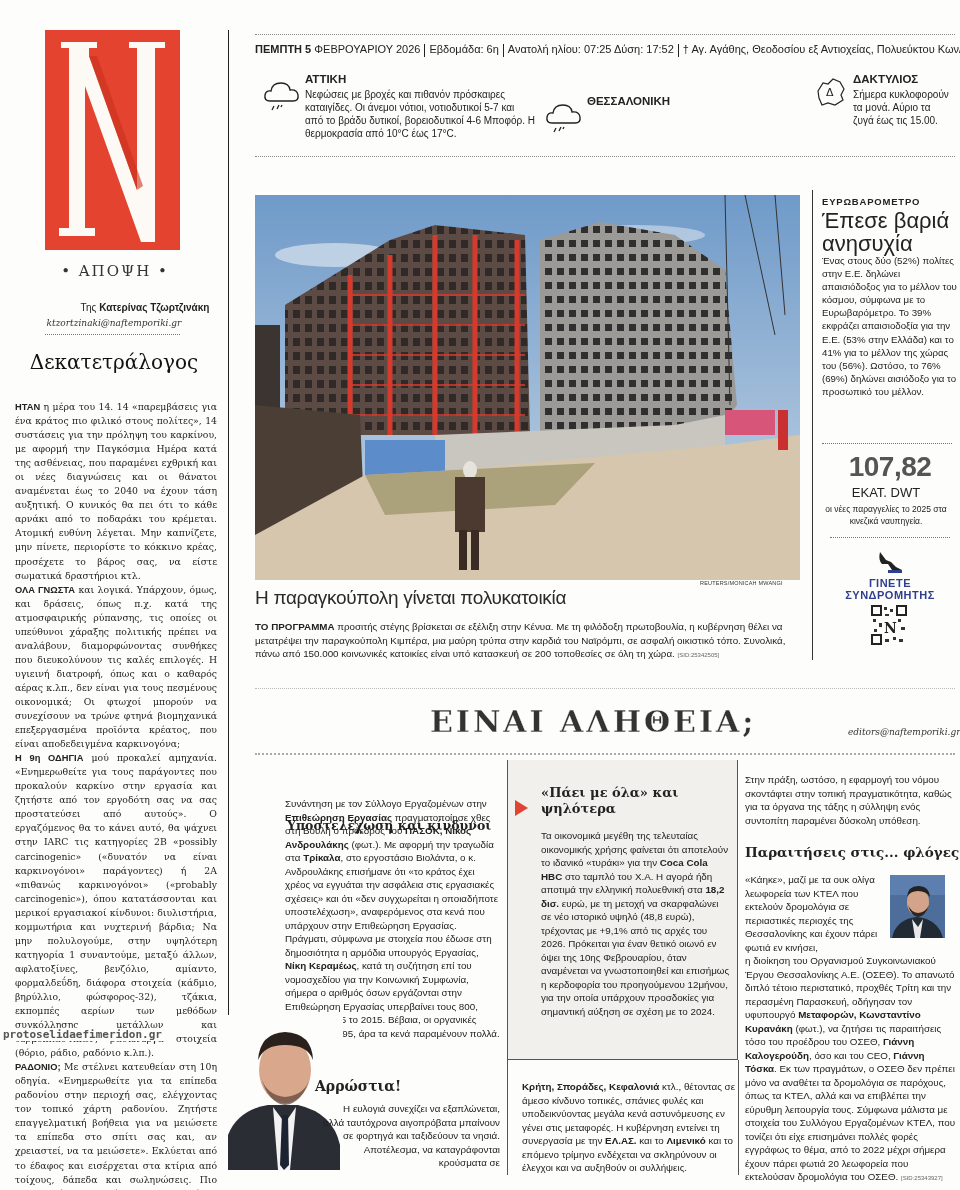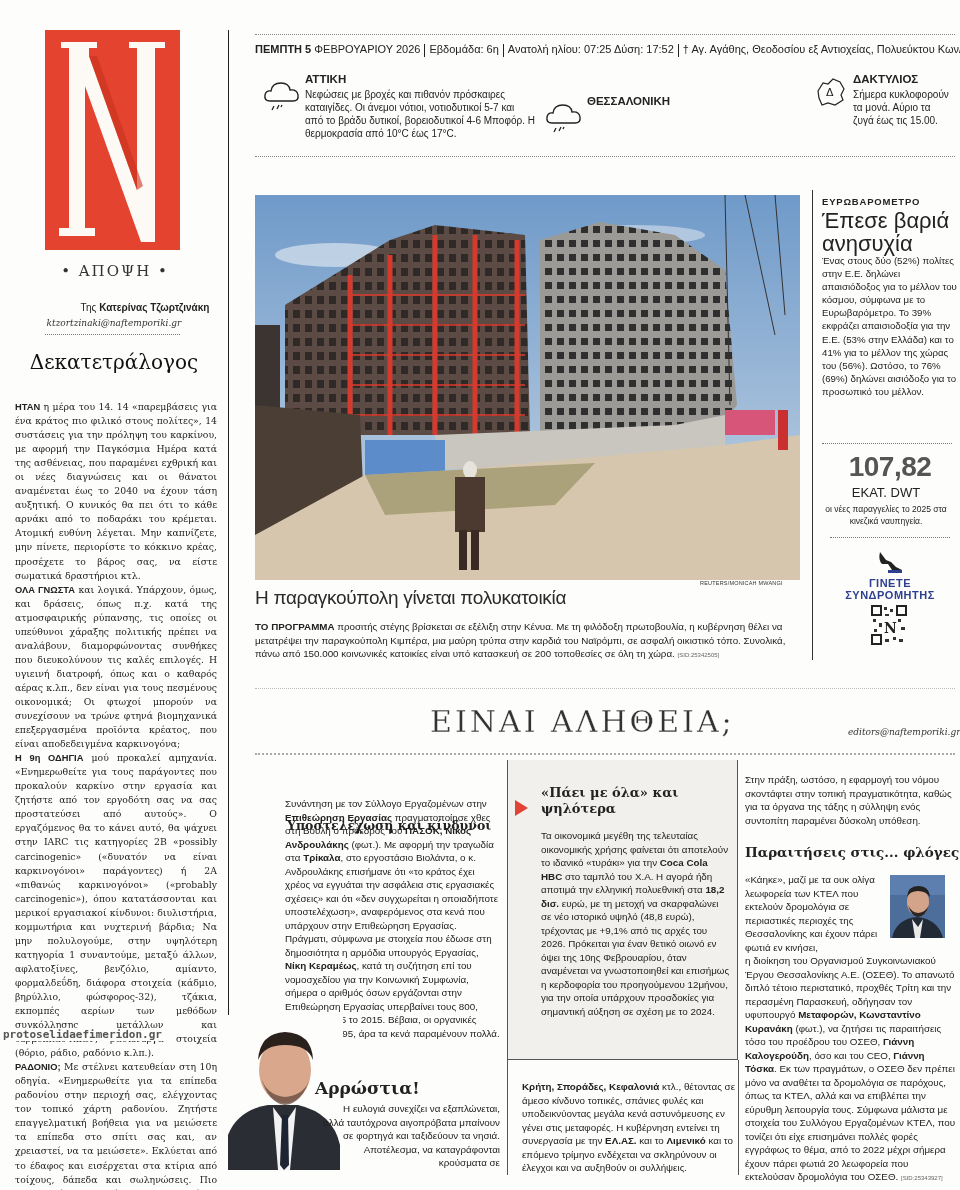--- a/index.html
+++ b/index.html
@@ -56,21 +56,21 @@
     #stat-number { position: absolute; left: 812px; width: 156px; top: 451px; text-align: center; font-size: 28px; font-weight: bold; color: #555; letter-spacing: -0.5px; }
     #stat-unit { position: absolute; left: 812px; width: 148px; top: 485px; text-align: center; font-size: 13px; color: #222; }
     #stat-desc { position: absolute; left: 812px; width: 148px; top: 503px; text-align: center; font-size: 8.5px; line-height: 12px; color: #222; }
     #side-dots2 { position: absolute; left: 830px; width: 120px; top: 537px; border-top: 1px dotted #777; }
     #subscribe { position: absolute; left: 830px; top: 548px; width: 120px; height: 110px; }
     #subscribe-text { position: absolute; left: 0; width: 120px; top: 29px; text-align: center; font-size: 11px; font-weight: bold; color: #2e3f8f; line-height: 12px; letter-spacing: 0.5px; }
     #qr { position: absolute; left: 41px; top: 57px; width: 36px; height: 40px; }
 
     
     #dots-section-top { position: absolute; left: 255px; width: 700px; top: 688px; border-top: 1px dotted #bbb; }
-    #section-title { position: absolute; left: 430px; top: 704px; font-family: "DejaVu Serif", serif; font-size: 30px; color: #333; letter-spacing: 3px; font-weight: normal; -webkit-text-stroke: 0.3px #fdfdfb; }
+    #section-title { position: absolute; left: 430px; top: 704px; font-family: "DejaVu Serif", serif; font-size: 30px; color: #333; letter-spacing: 3px; font-weight: bold; -webkit-text-stroke: 0.3px #fdfdfb; }
     #section-email { position: absolute; left: 848px; top: 727px; font-family: "DejaVu Serif", serif; font-size: 9px; font-style: italic; color: #333; }
     #dots-section-bot { position: absolute; left: 255px; width: 700px; top: 753px; border-top: 2px dotted #aaa; }
 
     
     .art-body { font-size: 9.8px; line-height: 13.5px; color: #222; }
     .art-title { font-family: "DejaVu Serif", serif; font-weight: bold; font-size: 12.5px; color: #222; }
 
     #art1-title { position: absolute; left: 287px; top: 774px; margin-top: 44px; }
     #art1-body { position: absolute; left: 285px; top: 797px; width: 215px; text-align: left; }
     #art1-photo { position: absolute; left: 228px; top: 1015px; width: 115px; height: 155px; overflow: hidden; }
@@ -279,21 +279,21 @@
     <rect width="115" height="155" fill="#fdfdfb"></rect>
     <path d="M0 120 Q10 95 40 90 L70 90 Q105 98 112 130 L112 155 L0 155 Z" fill="#2a2d34"></path>
     <polygon points="45,92 57,108 68,92 62,155 50,155" fill="#f2f2f2"></polygon>
     <polygon points="54,100 60,100 61,150 56,155 52,150" fill="#1c2333"></polygon>
     <ellipse cx="57" cy="55" rx="26" ry="33" fill="#d9a88c"></ellipse>
     <path d="M30 45 Q32 18 57 17 Q84 18 85 45 Q80 30 57 30 Q36 30 30 45 Z" fill="#2b211c"></path>
     <path d="M33 62 Q40 88 57 90 Q75 88 82 62 Q78 80 57 82 Q38 80 33 62 Z" fill="#5a4036" opacity="0.7"></path>
   </svg>
 </div>
 
-<div id="art2-title" class="art-title" style="font-size:17px">Αρρώστια!</div>
+<div id="art2-title" class="art-title" style="font-size:14px">Αρρώστια!</div>
 <div id="art2-body" class="art-body">Η ευλογιά συνεχίζει να εξαπλώνεται, αλλά ταυτόχρονα αιγοπρόβατα μπαίνουν σε φορτηγά και ταξιδεύουν τα νησιά. Αποτέλεσμα, να καταγράφονται κρούσματα σε</div>
 
 <div id="vrule-mid1"></div>
 
 <div id="box-center"></div>
 <div id="arrow-red"></div>
 <div id="art3-title" class="art-title">«Πάει με όλα» και ψηλότερα</div>
 <div id="art3-body" class="art-body">Τα οικονομικά μεγέθη της τελευταίας οικονομικής χρήσης φαίνεται ότι αποτελούν το ιδανικό «τυράκι» για την <b>Coca Cola HBC</b> στο ταμπλό του Χ.Α. Η αγορά ήδη αποτιμά την ελληνική πολυεθνική στα <b>18,2 δισ.</b> ευρώ, με τη μετοχή να σκαρφαλώνει σε νέο ιστορικό υψηλό (48,8 ευρώ), τρέχοντας με +9,1% από τις αρχές του 2026. Πρόκειται για έναν θετικό οιωνό εν όψει της 10ης Φεβρουαρίου, όταν αναμένεται να γνωστοποιηθεί και επισήμως η κερδοφορία του προηγούμενου 12μήνου, για την οποία υπάρχουν προσδοκίες για σημαντική αύξηση σε σχέση με το 2024.</div>
 
 <div id="art4-body" class="art-body"><b>Κρήτη, Σποράδες, Κεφαλονιά</b> κτλ., θέτοντας σε άμεσο κίνδυνο τοπικές, σπάνιες φυλές και υποδεικνύοντας μεγάλα κενά αστυνόμευσης εν γένει στις μεταφορές. Η κυβέρνηση εντείνει τη συνεργασία με την <b>ΕΛ.ΑΣ.</b> και το <b>Λιμενικό</b> και το επόμενο τρίμηνο ενδέχεται να σκληρύνουν οι έλεγχοι και να αυξηθούν οι συλλήψεις.</div>

